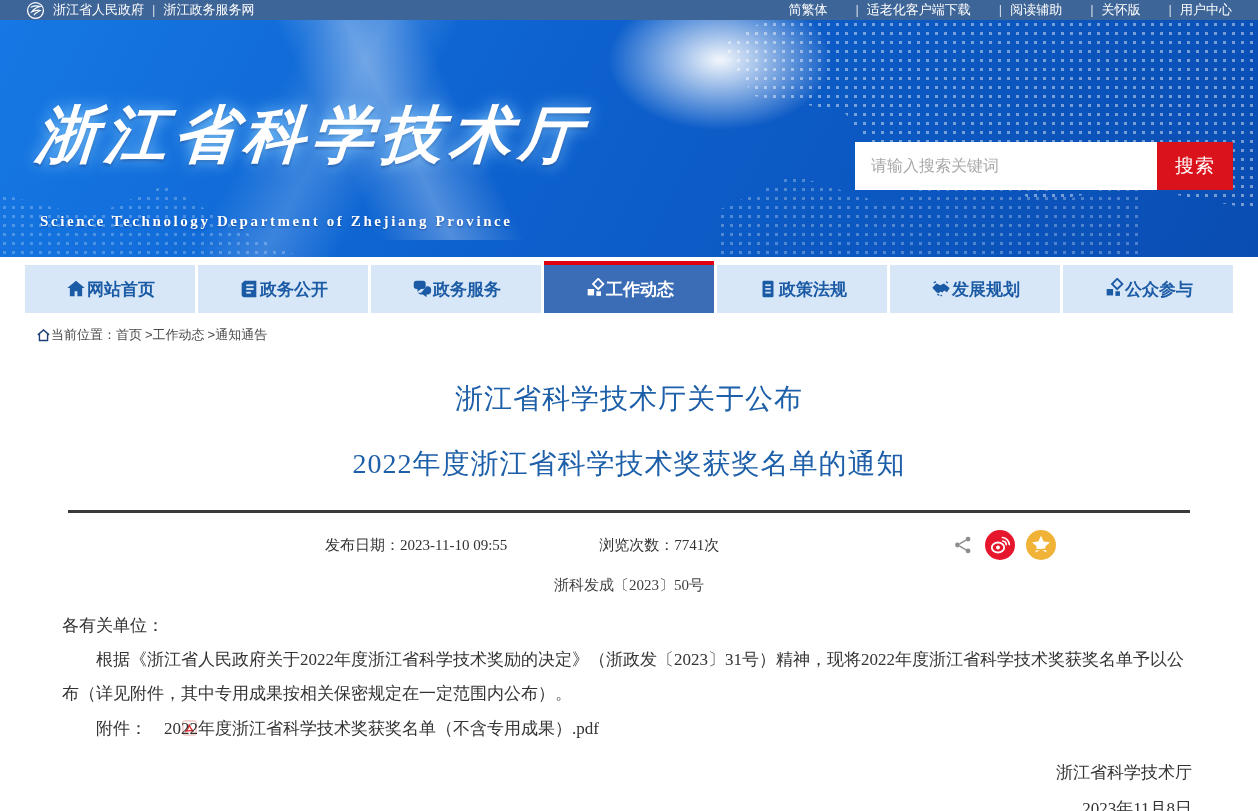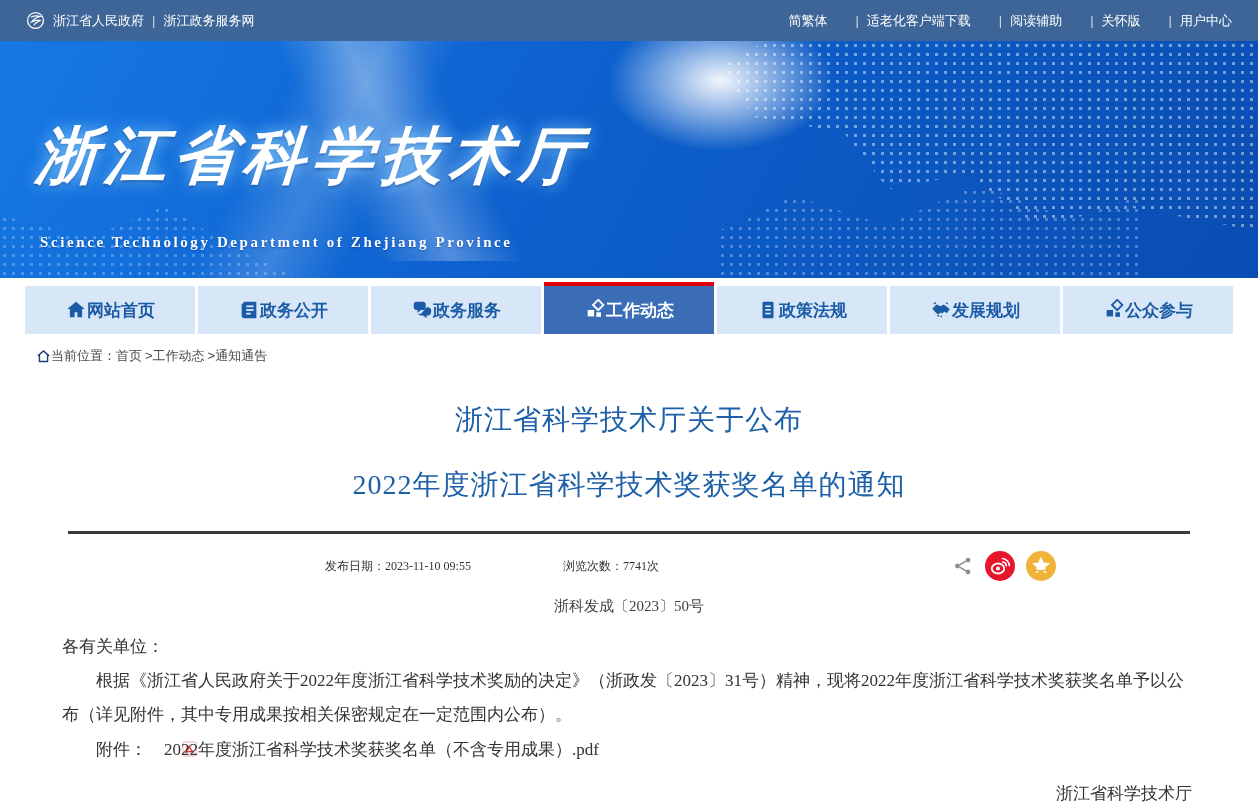--- a/index.html
+++ b/index.html
@@ -1,20 +1,20 @@
 <!DOCTYPE html>
 <html><head>
 <meta charset="utf-8">
 <style>
   * { margin:0; padding:0; box-sizing:border-box; }
   html,body { width:1258px; height:811px; }
   body { font-family:"Liberation Sans",sans-serif; background:#fff; overflow:hidden; position:relative; }
 
   
-  .topbar { height:41px; background:#3e6598; color:#fff; display:flex; align-items:center;
+  .topbar { height:20px; background:#3e6598; color:#fff; display:flex; align-items:center;
             padding:0 26px; font-size:13px; }
   .topbar .left, .topbar .right { display:flex; align-items:center; }
   .topbar .right { margin-left:auto;gap:20px; }
   .gov-logo { width:19px; height:19px; margin-right:8px; flex:0 0 auto; }
   .toplink { color:#fff; cursor:pointer; white-space:nowrap; }
   .toplink + .toplink::before { content:"|"; margin:0 8px; color:rgba(255,255,255,.75); }
 
   
   .banner { height:237px; position:relative; overflow:hidden;
             background:linear-gradient(118deg,#1678e4 0%,#0d60cd 45%,#0a4db2 100%); }
@@ -63,21 +63,21 @@
   .bc-home { width:15px; height:15px; color:#1c3f78; }
   .crumb { color:#4a4a4a; cursor:pointer; }
   .crumb:not(:last-child)::after { content:">"; margin-left:3px; }
 
   
   .article { font-family:"Liberation Serif",serif; color:#333; }
   .a-title { text-align:center; color:#1d5fa8; font-size:28px; letter-spacing:1px; }
   .a-title.l1 { margin-top:36px; }
   .a-title.l2 { margin-top:27px; }
   .hr-rule { height:3px; background:#3a3a3a; margin:27px 68px 0; }
-  .meta-row { display:flex; align-items:center; margin:16px 202px 0 325px; font-size:12px; height:32px; }
+  .meta-row { display:flex; align-items:center; margin:16px 202px 0 325px; font-size:15px; height:32px; }
   .meta-views { margin-left:92px; }
   .share-icons { margin-left:auto; display:flex; align-items:center; gap:11px; }
   .share-icons .sicon { width:30px; height:30px; cursor:pointer; display:inline-flex; }
   .share-plain { width:22px !important; height:22px !important; }
   .doc-number { text-align:center; font-size:15px; color:#3f3f3f; margin-top:15px; }
   .body-wrap { margin:14px 62px 0; font-size:17px; line-height:34px; }
   .para { text-indent:2em; }
   .attach-line { text-indent:2em; margin-top:1px; }
   .pdf-ico { display:inline-block; width:15px; height:16px; vertical-align:-2px; margin:0 1px; }
   .attach-link { color:#333; cursor:pointer; text-decoration:none; }
@@ -111,20 +111,24 @@
   <div class="beam beam1"></div>
   <div class="beam beam2"></div>
   <div class="flare"></div>
   <div class="dotmap dm1"></div>
   <div class="dotmap dm2"></div>
   <div class="dotmap dm3"></div>
 
   <div class="site-title">浙江省科学技术厅</div>
   <div class="site-subtitle">Science Technology Department of Zhejiang Province</div>
 
+  <div class="search-box">
+    <input type="text" placeholder="请输入搜索关键词" style="">
+    <button class="search-btn">搜索</button>
+  </div>
 </div>
 
 <div class="nav">
   <div class="nav-item">
     <span class="nicon">
       <svg viewBox="0 0 24 24" fill="currentColor">
           <path d="M12 3L2.5 11h2.8v9h5.2v-5.6h3v5.6h5.2v-9h2.8z"></path>
         </svg>
     </span>
     <span>网站首页</span>

